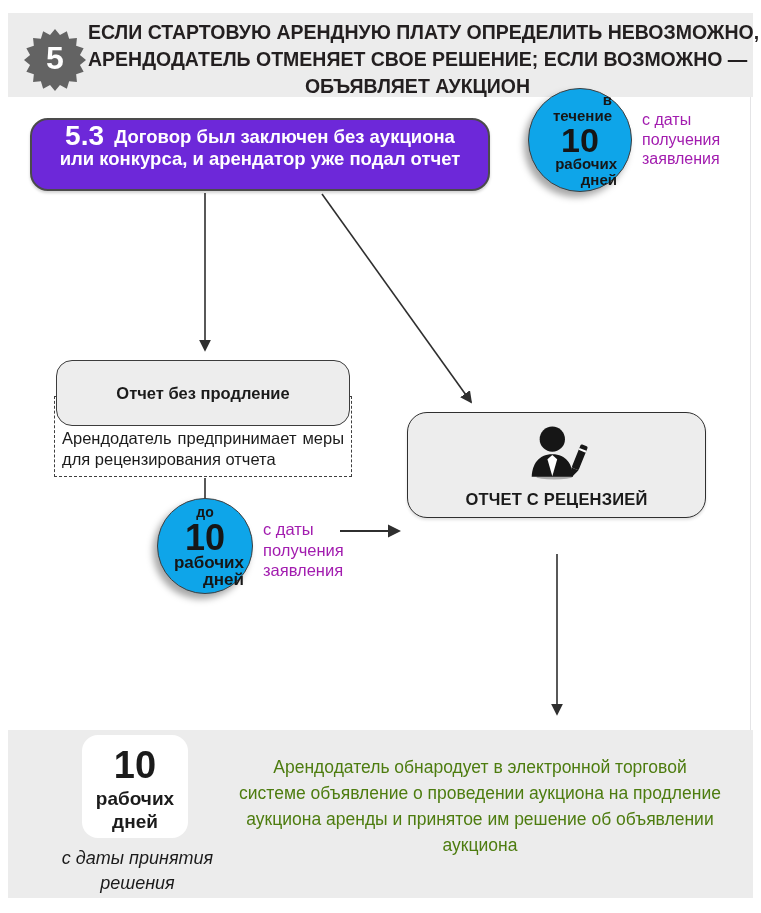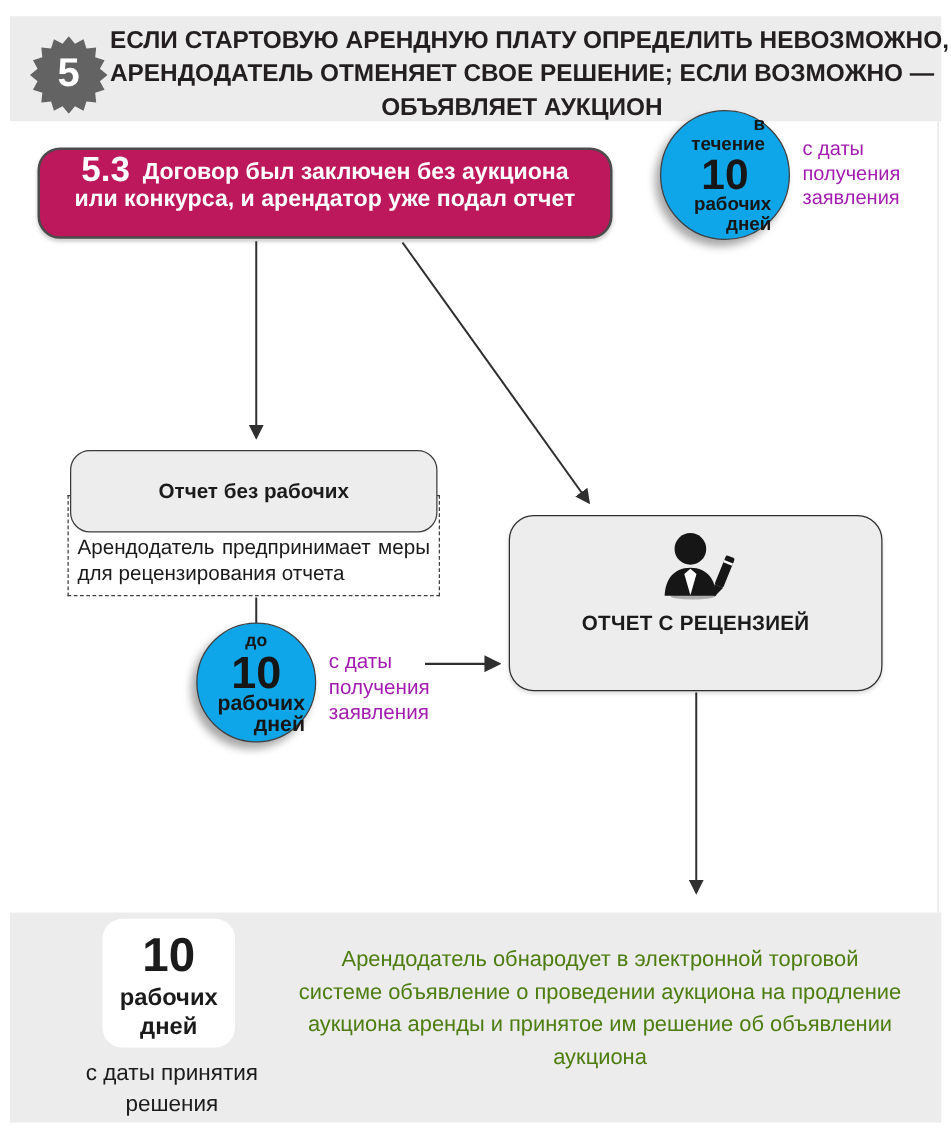--- a/index.html
+++ b/index.html
@@ -20,21 +20,21 @@
   }
 
   .title {
     position:absolute; left:80px; right:6px; top:6px; text-align:center;
     font-weight:bold; font-size:19.5px; line-height:27px; color:#231f20;
   }
   .title div { white-space:nowrap; }
 
   .step-box {
     position:absolute; left:30px; top:118px; width:460px; height:73px;
-    box-sizing:border-box; background:#be185d; border:2px solid #4b4b4b;
+    box-sizing:border-box; background:#6d28d9; border:2px solid #4b4b4b;
     border-radius:18px; color:#ffffff; text-align:center;
     font-weight:bold; font-size:18.5px; line-height:22px;
     padding-top:5px; box-shadow:0 2px 3px rgba(0,0,0,0.18);
   }
   .step-box .l { white-space:nowrap; }
   .step-box .num { font-size:28px; margin-right:5px; vertical-align:-2px; }
 
   .circle {
     position:absolute; border-radius:50%; background:#0ea5e9;
     border:1.6px solid #3f3f3f; box-sizing:border-box;
@@ -65,36 +65,36 @@
   .dashed-box {
     position:absolute; left:54px; top:396px; width:298px; height:81px;
     box-sizing:border-box; border:1.6px dashed #3f3f3f; z-index:2;padding-left:32px;
   }
   .dashed-box .txt {
     position:absolute; left:7px; right:7px; bottom:6px;
     font-size:16.5px; line-height:21px; text-align:justify;
   }
 
   .review-box {
-    position:absolute; left:407px; top:412px; width:299px; height:141px;
+    position:absolute; left:407px; top:412px; width:299px; height:106px;
     box-sizing:border-box; background:#ededed; border:1.8px solid #2f2f2f;
     border-radius:20px; text-align:center; z-index:3;
     box-shadow:0 2px 3px rgba(0,0,0,0.12);
   }
   .review-box .icon { margin-top:13px; height:62px; }
   .review-box .lbl { font-weight:bold; font-size:16.5px; margin-top:2px; letter-spacing:0.2px; }
 
   .days-card {
     position:absolute; left:82px; top:735px; width:106px; height:103px;
     background:#ffffff; border-radius:16px; text-align:center; color:#1b1b1b;
   }
   .days-card .d-big { font-size:38px; font-weight:bold; line-height:40px; margin-top:10px; }
   .days-card .d-unit { font-size:19px; font-weight:bold; line-height:23px; width:88px; margin:2px auto 0; }
   .days-cap { position:absolute; left:45px; top:846px; width:185px; text-align:center;
-    font-size:18px; line-height:25px; }
+    font-size:18px; line-height:25px;font-style:italic; }
 
   .announce { position:absolute; left:225px; top:754px; width:510px; text-align:center;
     font-size:17.5px; line-height:26px; color:#4d7c0f; }
   .announce div { white-space:nowrap; }
 
   .connectors { position:absolute; left:0; top:0; z-index:1; pointer-events:none; }
   .edge-line { position:absolute; left:750px; top:97px; width:1px; height:633px; background:#e4e4e6; }
 </style>
 </head>
 <body>
@@ -137,21 +137,21 @@
     <div class="l">или конкурса, и арендатор уже подал отчет</div>
   </div>
 
   <div class="circle top">
     <div class="c-small pre">в течение</div>
     <div class="val">10</div>
     <div class="c-small unit">рабочих дней</div>
   </div>
   <div class="cap top">с даты получения заявления</div>
 
-  <div class="report-box">Отчет без рабочих</div>
+  <div class="report-box">Отчет без продление</div>
 
   <div class="dashed-box">
     <div class="txt">Арендодатель предпринимает меры для рецензирования отчета</div>
   </div>
 
   <div class="circle mid">
     <div class="c-small pre">до</div>
     <div class="val">10</div>
     <div class="c-small unit">рабочих дней</div>
   </div>

